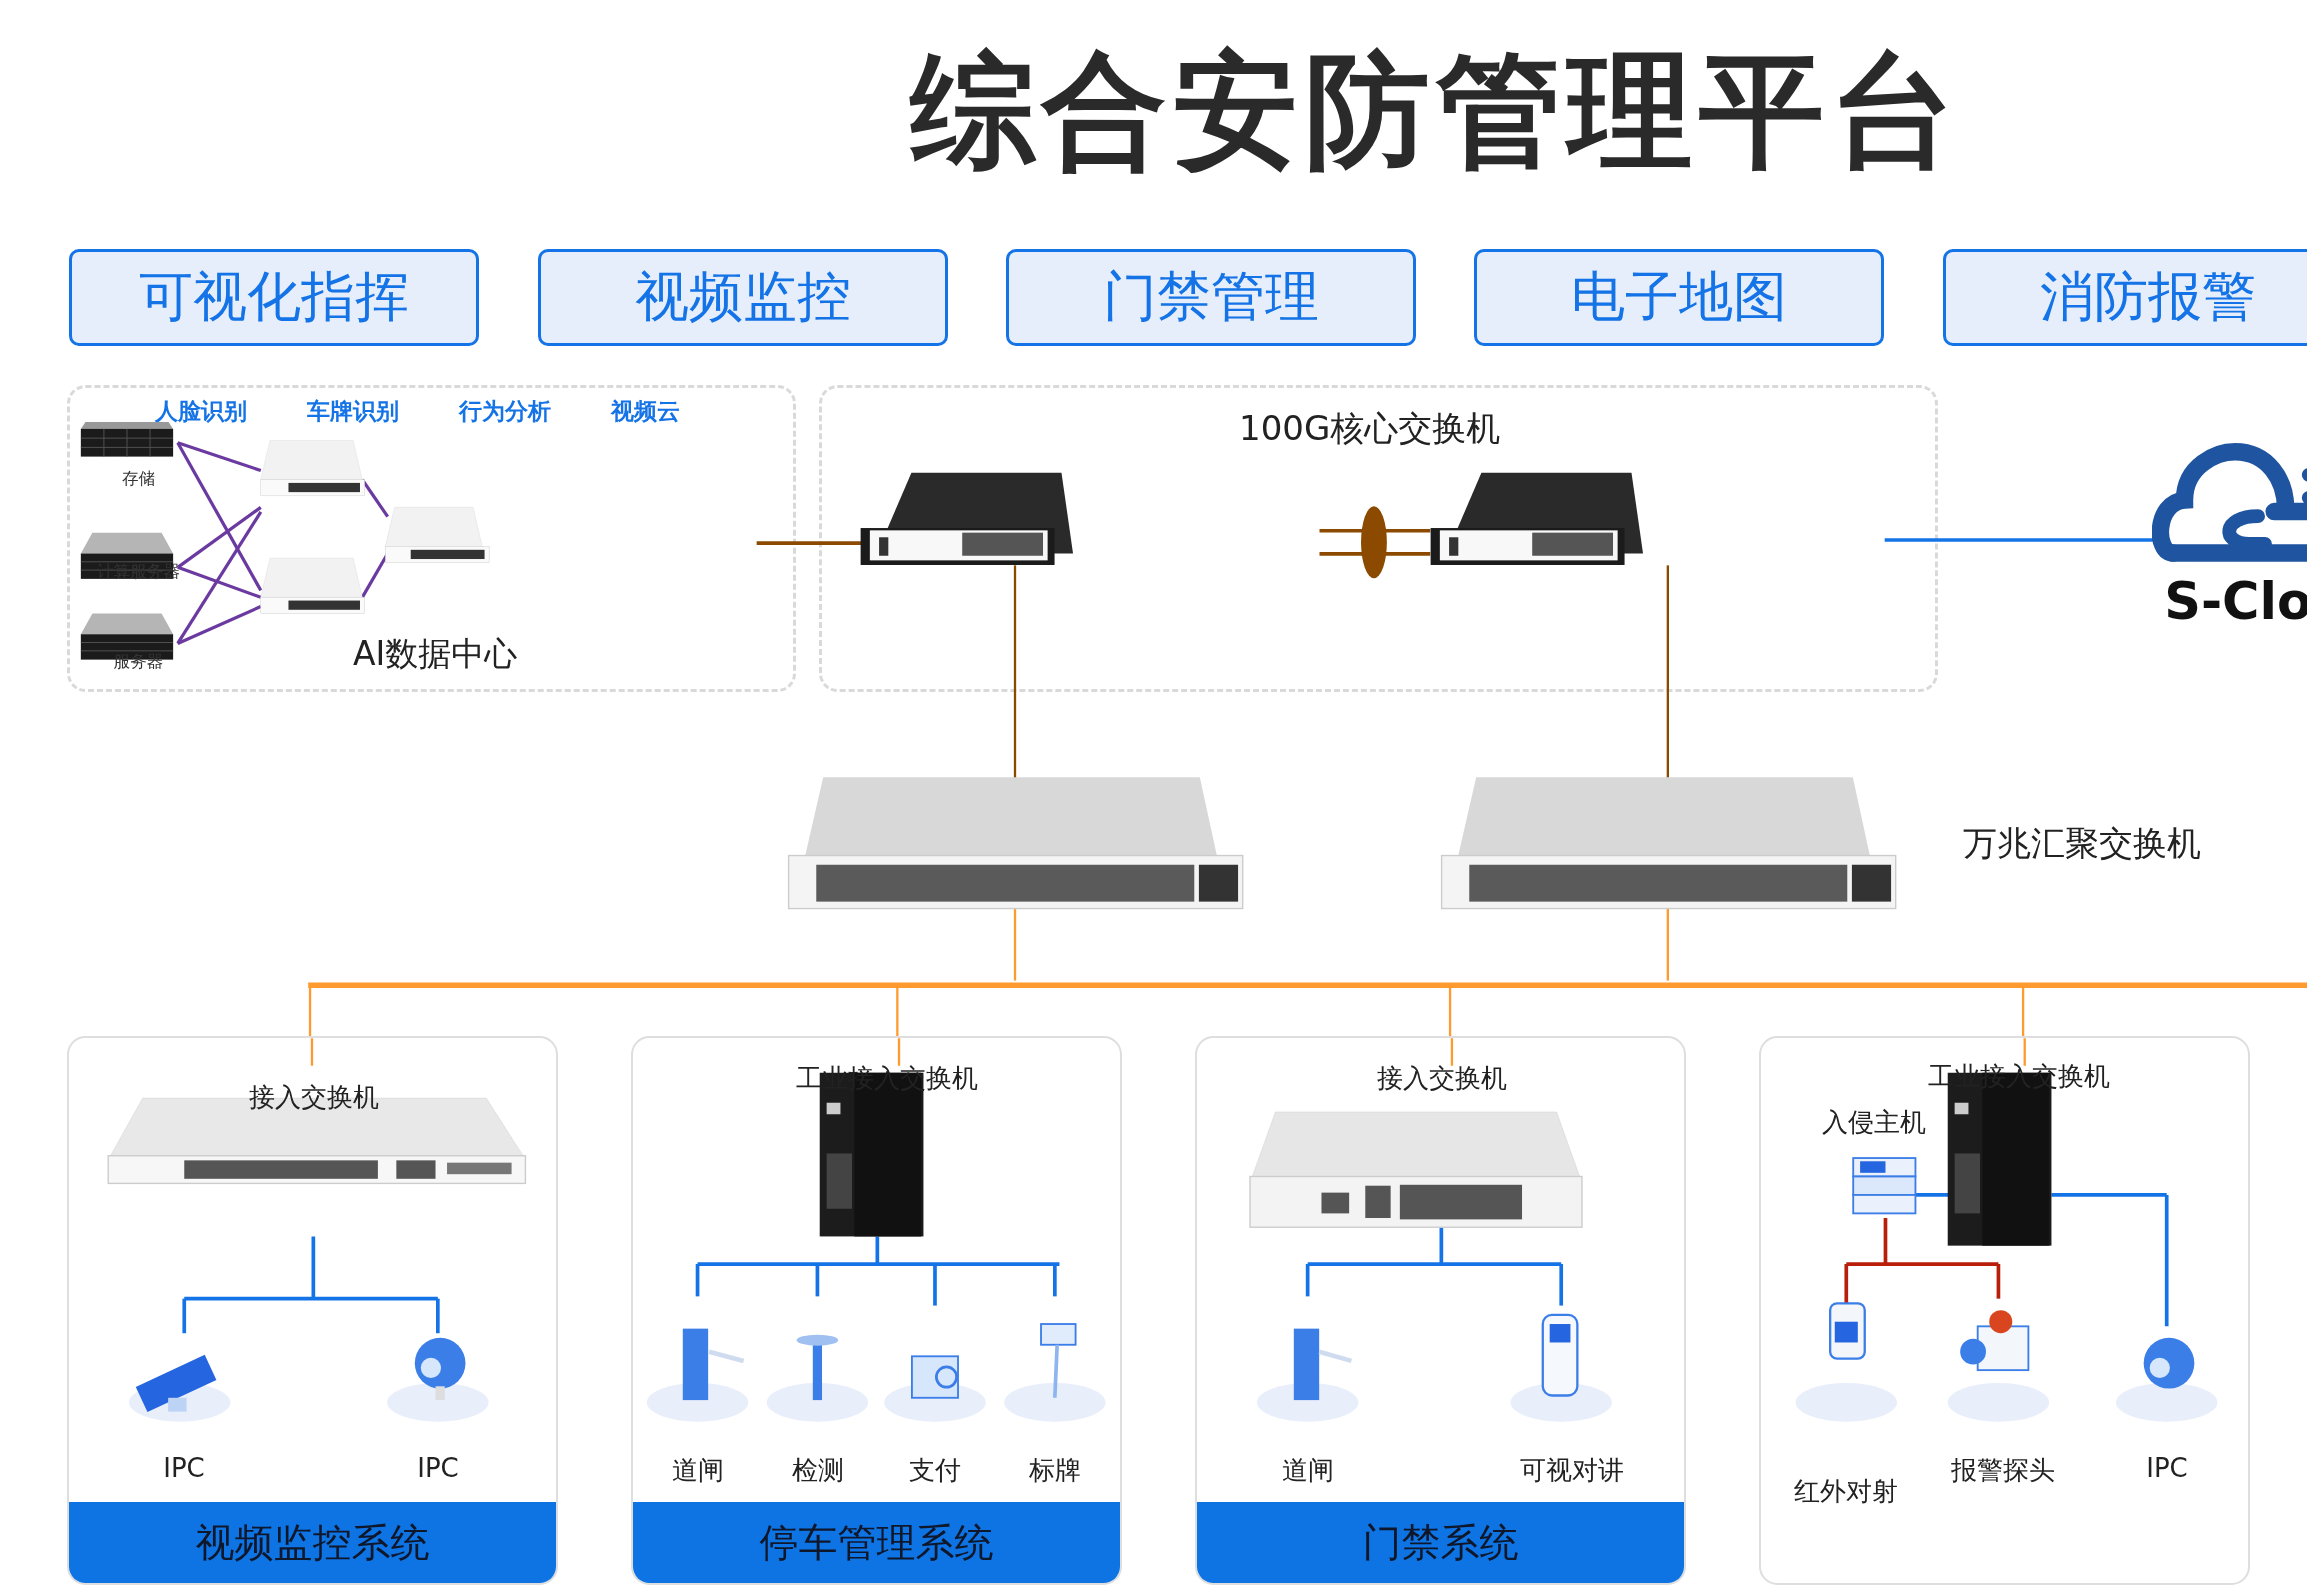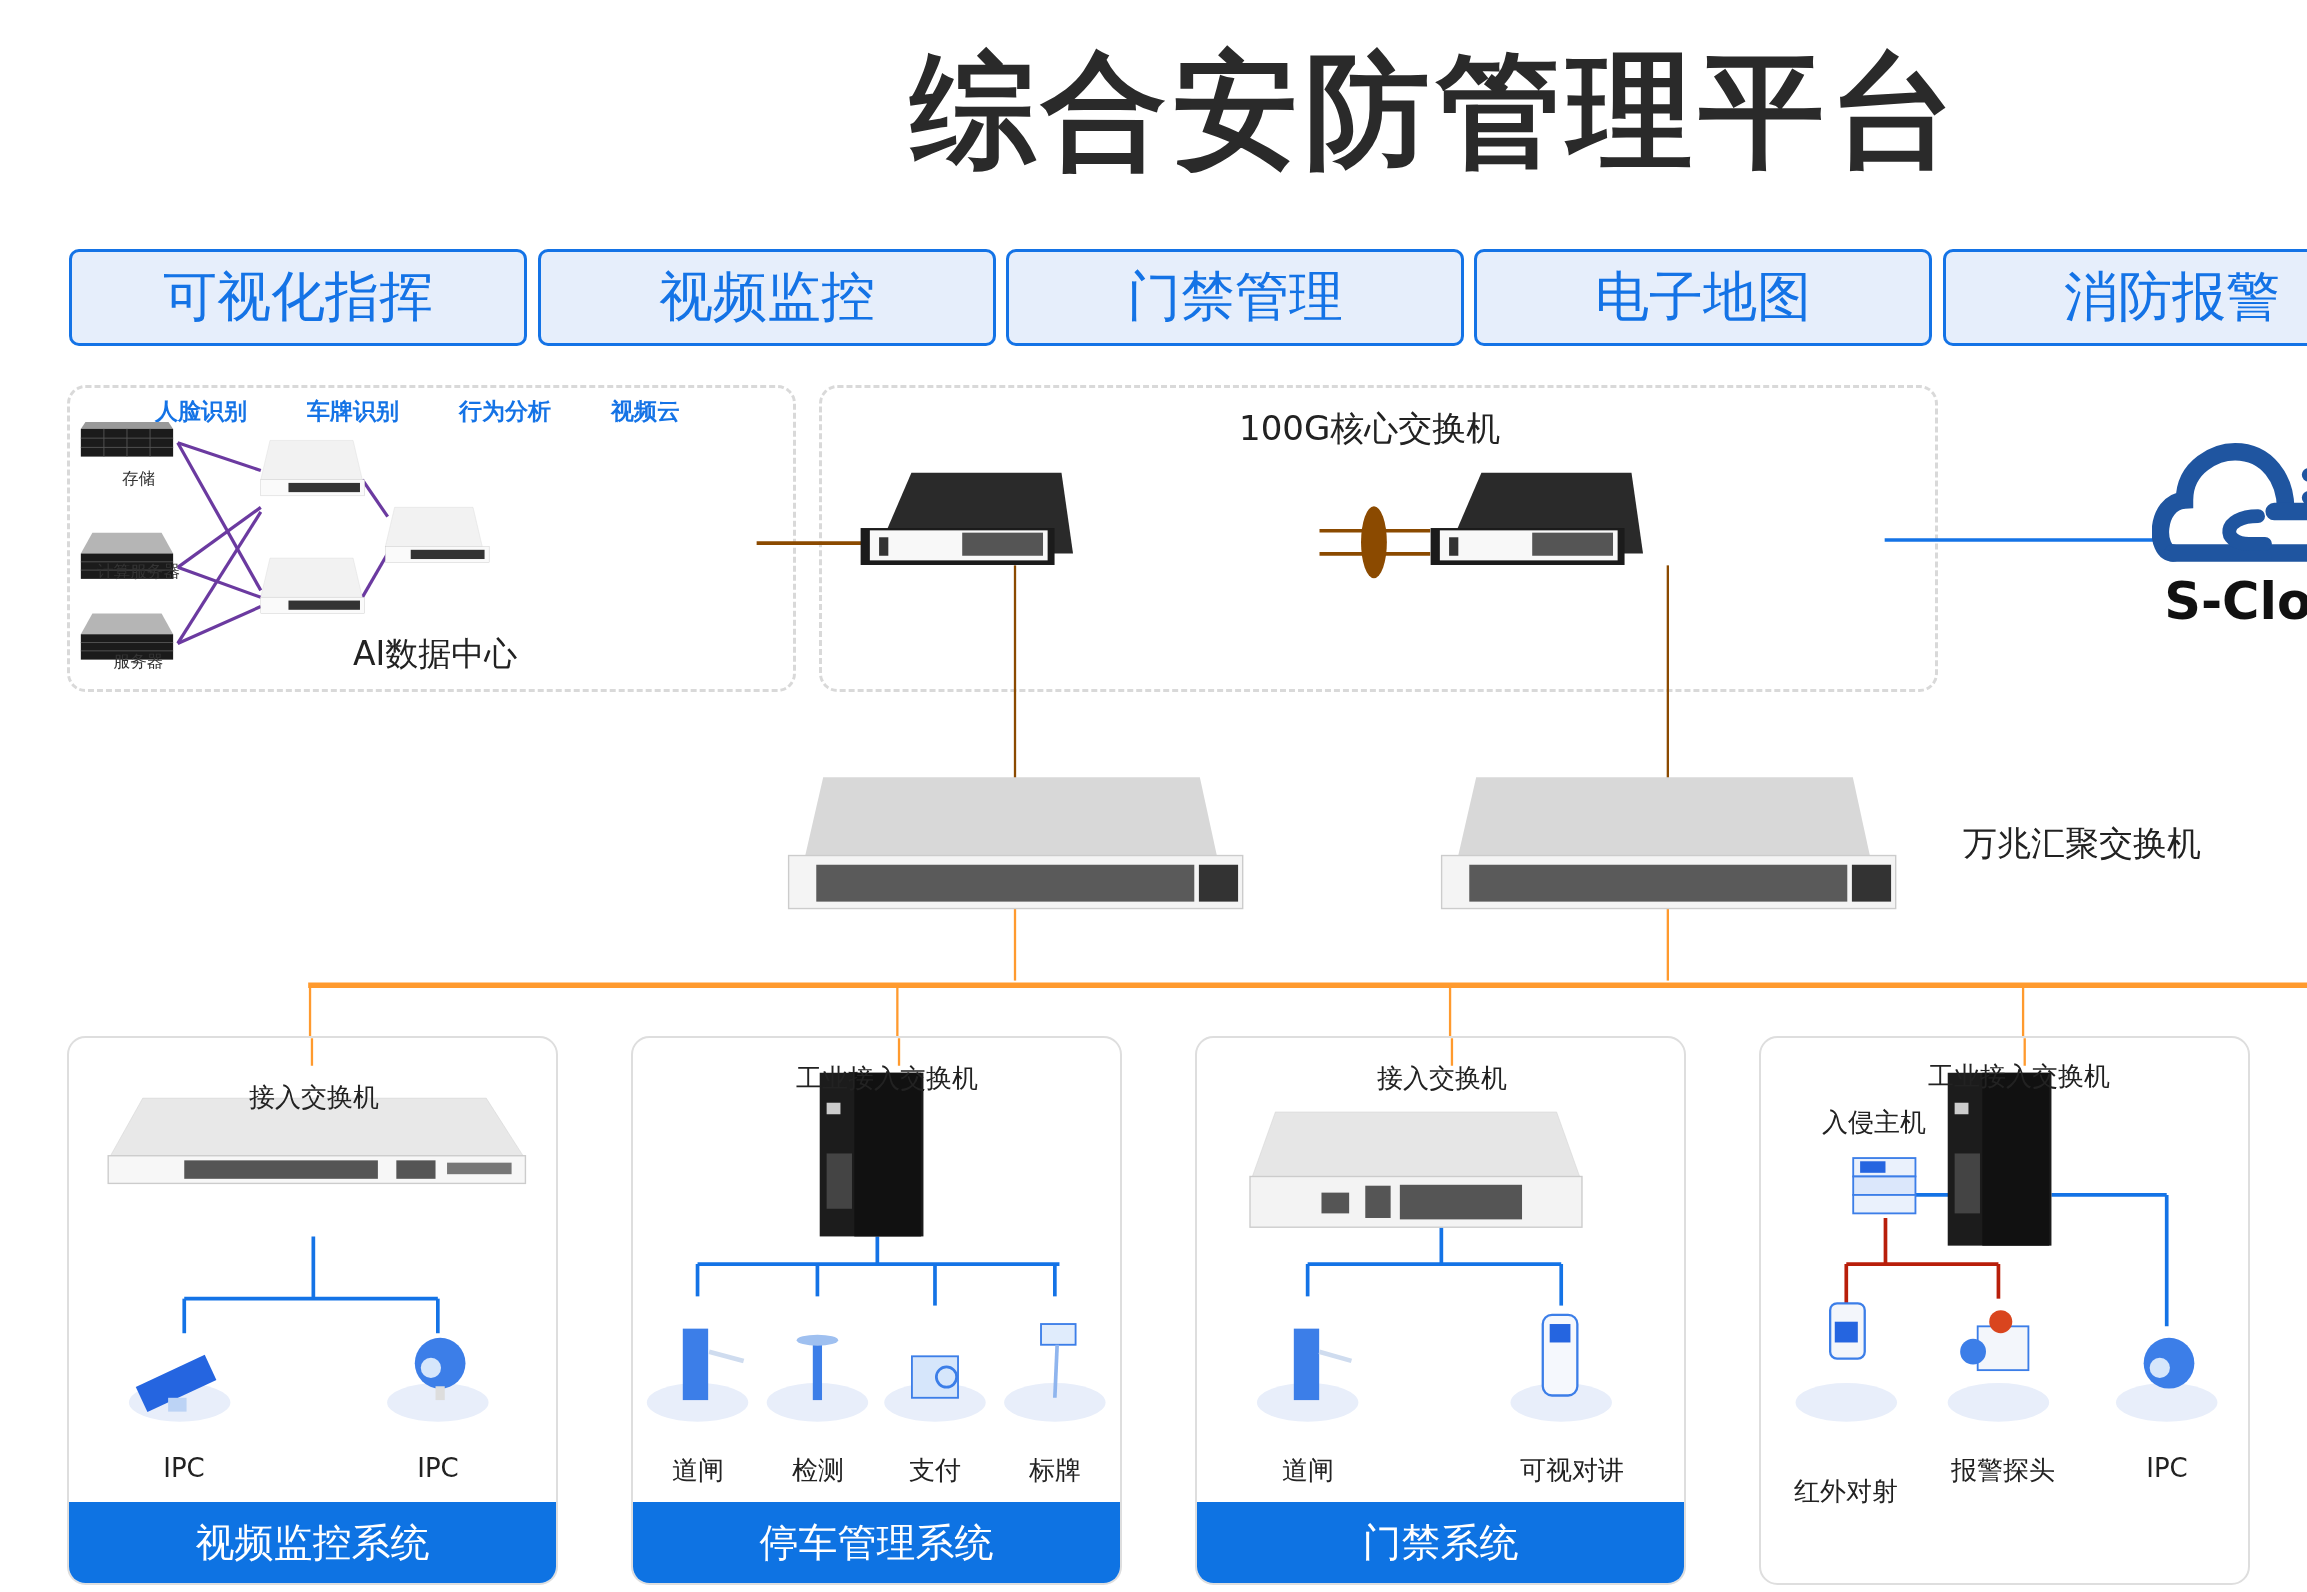--- a/index.html
+++ b/index.html
@@ -1,25 +1,25 @@
 <!DOCTYPE html>
 <html style="font-size:7.4px"><head>
 <meta charset="utf-8">
 <style>
   html,body{margin:0;padding:0;background:#fff;}
   body{width:2872px;height:1593px;position:relative;overflow:hidden;font-family:"DejaVu Sans","Liberation Sans",sans-serif;color:#222;}
   .abs{position:absolute;}
   .title{left:0;width:2872px;top:42px;text-align:center;font-size:125px;font-weight:bold;color:#2a2a2a;letter-spacing:6.5px;line-height:138px;}
-  .mod{top:249px;width:458px;height:97px;background:#e6eefb;border:3.7px solid #1473e6;border-radius:10px;box-sizing:border-box;display:flex;align-items:center;justify-content:center;font-size:54px;color:#1473e6;}
+  .mod{top:249px;width:410px;height:97px;background:#e6eefb;border:3.7px solid #1473e6;border-radius:10px;box-sizing:border-box;display:flex;align-items:center;justify-content:center;font-size:54px;color:#1473e6;}
   .dash{border:3.7px dashed #d9d9d9;border-radius:18.5px;box-sizing:border-box;}
   .lbl{font-size:34px;color:#222;white-space:nowrap;}
   .blue-lbl{font-size:23px;font-weight:bold;color:#1473e6;}
   .small-lbl{font-size:16.6px;color:#333;text-align:center;}
   .panel{top:1036px;height:549px;width:491px;border:2.8px solid #dedede;border-radius:18.5px;box-sizing:border-box;overflow:hidden;background:#fff;}
-  .panel-footer{position:absolute;left:0;right:0;bottom:0;height:81px;background:#0e73e3;color:#ffffff;font-size:39px;display:flex;align-items:center;justify-content:center;}
+  .panel-footer{position:absolute;left:0;right:0;bottom:0;height:81px;background:#0e73e3;color:#0f172a;font-size:39px;display:flex;align-items:center;justify-content:center;}
   .dev-lbl{position:absolute;font-size:26px;color:#222;text-align:center;white-space:nowrap;transform:translateX(-50%);}
   .leg-row{position:absolute;left:2494px;width:300px;}
   svg{display:block;}
 </style>
 </head>
 <body>
 
 <div class="abs title">综合安防管理平台</div>
 
 <div class="abs mod" style="left:69px">可视化指挥</div>

